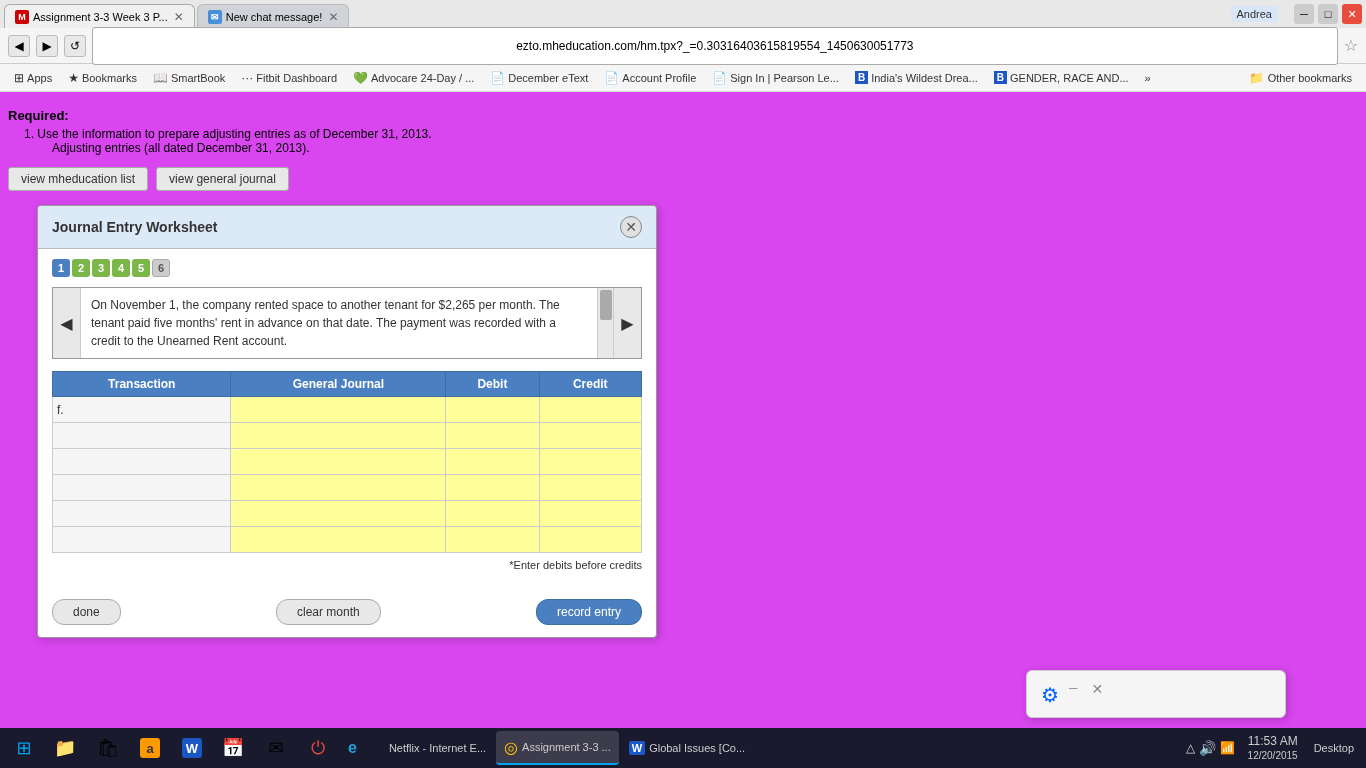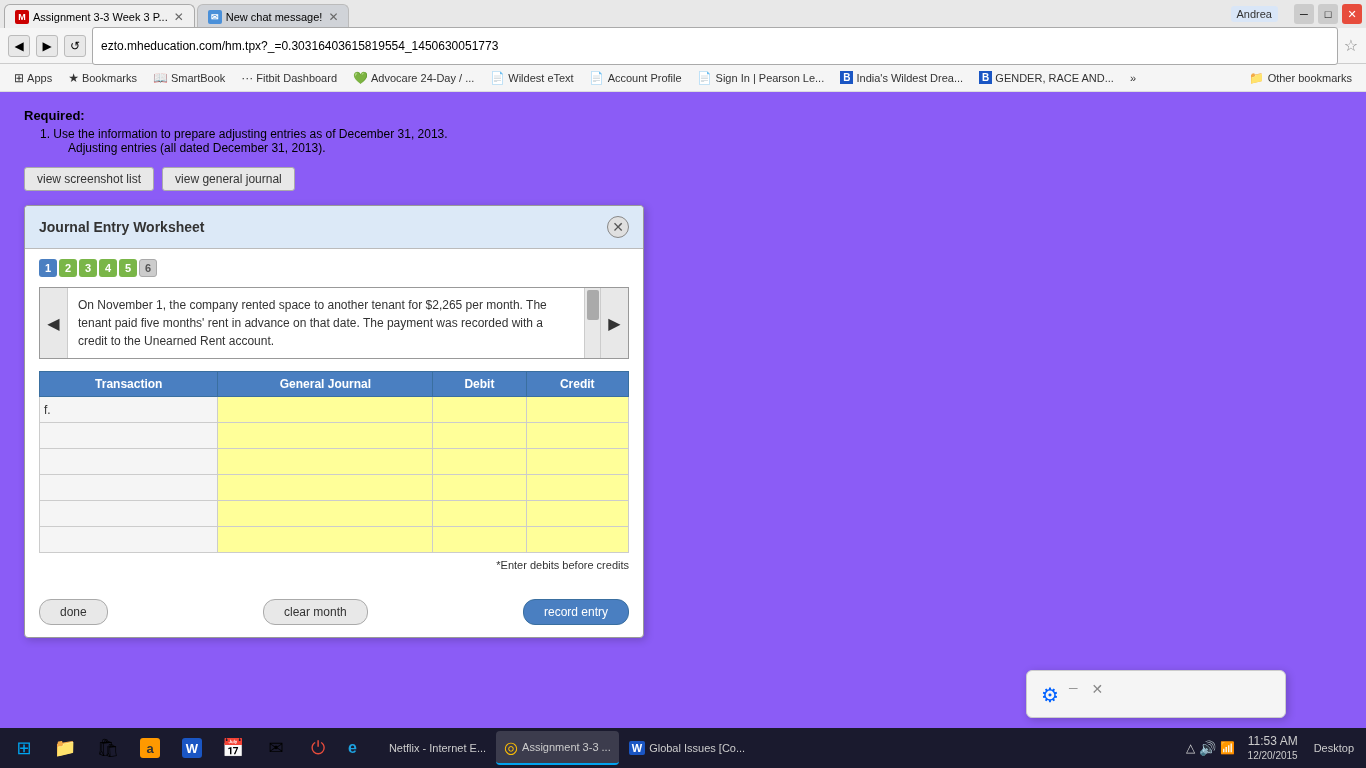--- a/index.html
+++ b/index.html
@@ -46,42 +46,42 @@
     .address-bar {
       background: #f5f5f5;
       height: 36px;
       display: flex;
       align-items: center;
       padding: 0 8px;
       gap: 6px;
       border-bottom: 1px solid #ccc;
     }
     .nav-btn { width: 22px; height: 22px; border: 1px solid #bbb; background: #e8e8e8; border-radius: 3px; cursor: pointer; display:flex;align-items:center;justify-content:center; font-size:12px; }
-    .url-bar { flex: 1; height: 38px; border: 1px solid #aaa; border-radius: 3px; padding: 0 8px; font-size: 12px; background: white; }
+    .url-bar { flex: 1; height: 38px; border: 1px solid #aaa; border-radius: 3px; padding: 0 8px; font-size: 12px; background: white; text-align: center; }
     .star-icon { font-size: 16px; color: #888; cursor: pointer; }
 
     
     .bookmarks-bar {
       background: #f5f5f5;
       height: 28px;
       display: flex;
       align-items: center;
       padding: 0 8px;
       gap: 4px;
       border-bottom: 1px solid #ddd;
       font-size: 11px;
       overflow: hidden;
     }
     .bookmark-item { display:flex;align-items:center;gap:3px;padding:2px 6px;border-radius:3px;cursor:pointer;white-space:nowrap; color:#333; }
     .bm-icon { font-size:12px; }
 
     
     .page-content {
-      background: #8b5cf6;
-      padding: 16px 24px;
+      background: #d946ef;
+      padding: 16px 8px;
       height: calc(768px - 28px - 36px - 28px - 40px);
       overflow-y: auto;
     }
 
     .required-section { margin-bottom: 12px; }
     .required-title { font-weight: bold; font-size: 13px; margin-bottom: 4px; }
     .required-item { margin-left: 16px; font-size: 12px; }
 
     .action-buttons { display: flex; gap: 8px; margin-bottom: 14px; }
     .action-btn {
@@ -99,20 +99,21 @@
       display: inline-block;
       position: relative;
     }
     .modal {
       border: 1px solid #999;
       border-radius: 4px;
       background: #fff;
       width: 620px;
       padding: 0;
       box-shadow: 2px 2px 8px rgba(0,0,0,0.2);
+      margin-left: 29px;
     }
     .modal-header {
       background: #dce9f7;
       padding: 10px 14px;
       display: flex;
       align-items: center;
       justify-content: space-between;
       border-bottom: 1px solid #bbb;
       border-radius: 4px 4px 0 0;
     }
@@ -336,21 +337,21 @@
     <div class="bookmark-item">
       <span class="bm-icon">···</span>
       <span>Fitbit Dashboard</span>
     </div>
     <div class="bookmark-item">
       <span class="bm-icon">💚</span>
       <span>Advocare 24-Day / ...</span>
     </div>
     <div class="bookmark-item">
       <span class="bm-icon">📄</span>
-      <span>Wildest eText</span>
+      <span>December eText</span>
     </div>
     <div class="bookmark-item">
       <span class="bm-icon">📄</span>
       <span>Account Profile</span>
     </div>
     <div class="bookmark-item">
       <span class="bm-icon">📄</span>
       <span>Sign In | Pearson Le...</span>
     </div>
     <div class="bookmark-item">
@@ -376,21 +377,21 @@
   <div class="required-section">
     <div class="required-title">Required:</div>
     <div class="required-item">
       <span>1.</span>
       <span>Use the information to prepare adjusting entries as of December 31, 2013.</span>
     </div>
     <div class="required-item" style="margin-left:44px;">Adjusting entries (all dated December 31, 2013).</div>
   </div>
 
   <div class="action-buttons">
-    <button class="action-btn">view screenshot list</button>
+    <button class="action-btn">view mheducation list</button>
     <button class="action-btn">view general journal</button>
   </div>
 
   
   <div class="modal-overlay">
     <div class="modal">
 
       <div class="modal-header">
         <span class="modal-title">Journal Entry Worksheet</span>
         <div class="modal-close">

